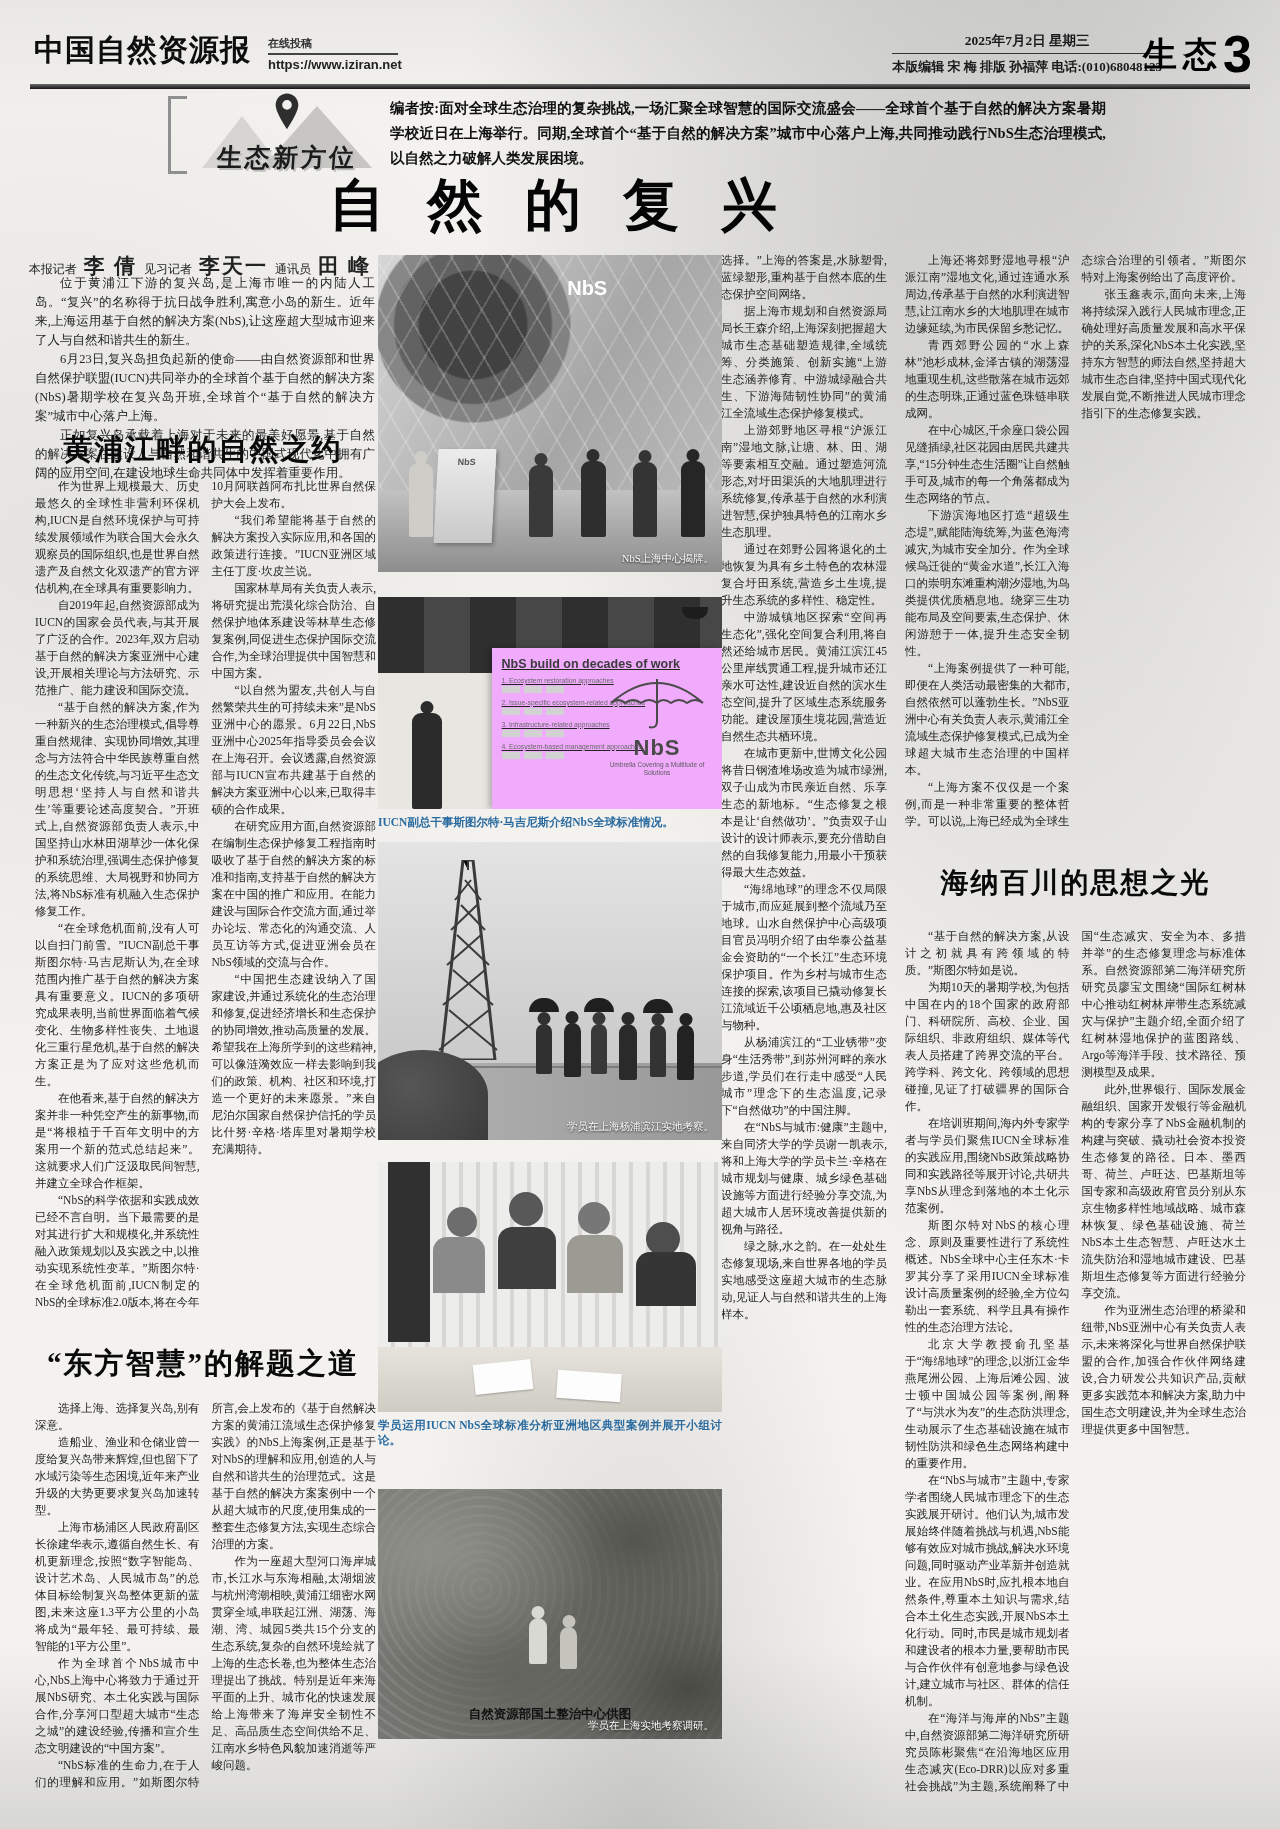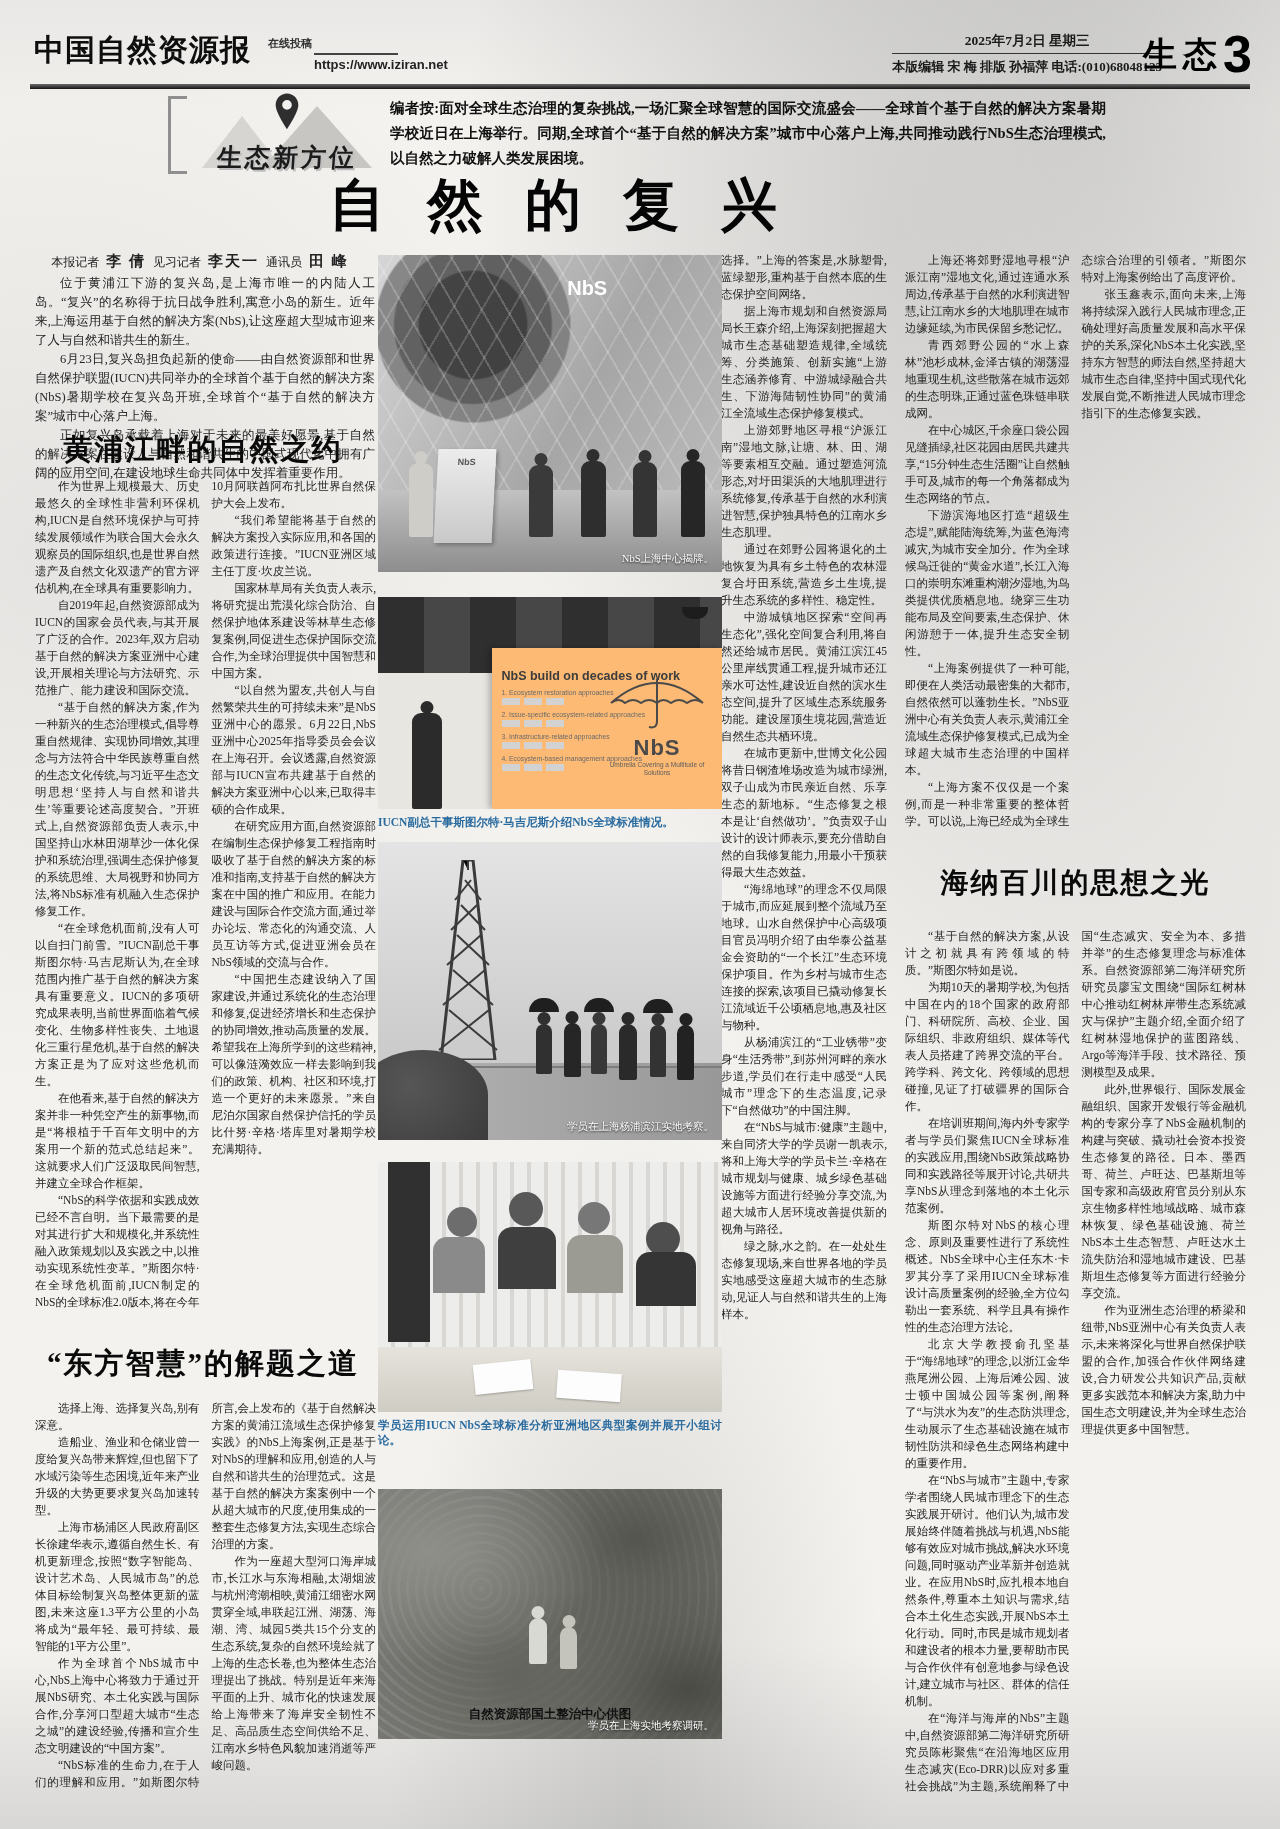--- a/index.html
+++ b/index.html
@@ -12,21 +12,21 @@
       radial-gradient(ellipse at 85% 6%, rgba(140,140,140,.28), transparent 40%),
       radial-gradient(ellipse at 70% 13%, rgba(160,160,160,.22), transparent 35%),
       radial-gradient(ellipse at 4% 30%, rgba(170,170,170,.20), transparent 30%),
       radial-gradient(ellipse at 96% 55%, rgba(175,175,175,.16), transparent 30%),
       radial-gradient(ellipse at 50% 101%, rgba(150,150,150,.30), transparent 28%),
       linear-gradient(180deg, rgba(200,200,200,.25), rgba(244,243,240,0) 6%, rgba(244,243,240,0) 90%, rgba(165,165,165,.35) 100%);}
   
   .masthead{position:absolute;left:34px;top:30px;font-size:30px;font-weight:900;letter-spacing:1px;color:#0e0e0e;}
   .submit{position:absolute;left:268px;top:36px;width:130px;}
   .submit .lab{font-size:11px;font-weight:bold;color:#333;}
-  .submit .url{font-size:13px;font-weight:bold;color:#222;border-top:2px solid #444;padding-top:2px;margin-top:2px;font-family:"Liberation Sans",sans-serif;margin-left:46px;}
+  .submit .url{font-size:13px;font-weight:bold;color:#222;border-top:2px solid #444;padding-top:2px;margin-top:2px;font-family:"Liberation Sans",sans-serif;}
   .hdr-right{position:absolute;right:118px;top:32px;text-align:center;margin-left:28px;}
   .hdr-right .date{font-size:13.5px;font-weight:bold;color:#1a1a1a;padding-bottom:3px;}
   .hdr-right .edline{font-size:13px;font-weight:bold;color:#1a1a1a;border-top:1.5px solid #333;padding-top:4px;}
   .pageno{position:absolute;right:28px;top:24px;white-space:nowrap;}
   .pageno .sec{font-size:34px;font-weight:900;letter-spacing:6px;color:#000;}
   .pageno .num{font-size:52px;font-weight:900;color:#000;font-family:"Liberation Sans",sans-serif;vertical-align:-6px;}
   .toprule{position:absolute;left:30px;right:30px;top:84px;height:5px;
            background:linear-gradient(180deg,#6b6b6b,#141414);}
   
   .bracket{position:absolute;left:168px;top:96px;width:16px;height:72px;
@@ -39,21 +39,21 @@
   .badge .label{position:absolute;left:0;bottom:0;width:100%;text-align:center;
     font-size:25px;font-weight:900;letter-spacing:3px;color:#1b1b1b;
     text-shadow:2px 2px 0 #bdbdbd;transform:skewX(-4deg);}
   .note{position:absolute;left:390px;top:96px;width:716px;font-size:14.5px;font-weight:bold;
         line-height:25px;text-align:justify;color:#111;}
   .note .kicker{font-weight:900;}
   
   .main-title{position:absolute;left:300px;top:168px;width:520px;text-align:center;
       font-size:56px;font-weight:900;letter-spacing:14px;color:#050505;}
   .byline{position:absolute;left:24px;top:252px;width:356px;text-align:center;font-size:12px;color:#222;white-space:nowrap;}
-  .byline b{font-size:15px;letter-spacing:2px;padding:0 4px;text-align:right;}
+  .byline b{font-size:21px;letter-spacing:2px;padding:0 4px;text-align:right;}
   
   .lead{position:absolute;left:35px;top:274px;width:340px;font-size:12.5px;line-height:19px;}
   .para{margin:0;text-indent:2em;text-align:justify;}
   .para.ni{text-indent:0;}
   .colblock{position:absolute;font-size:11.5px;line-height:17px;overflow:hidden;column-fill:auto;}
   .two{column-count:2;column-gap:12px;}
   #sec1-text{left:35px;top:478px;width:341px;height:852px;}
   #sec2-text{left:35px;top:1400px;width:341px;height:405px;}
   #col4-text{left:721px;top:252px;width:166px;height:1545px;}
   #sec2r-text{left:905px;top:252px;width:341px;height:606px;}
@@ -86,21 +86,21 @@
   #p1 .f5{left:88%;bottom:11%;width:24px;height:76px;background:#262626;}
   #p1 .podium{position:absolute;left:17%;bottom:9%;width:58px;height:86px;transform:skewX(-3deg);
       background:linear-gradient(#ececec,#c9c9c9);box-shadow:2px 2px 4px rgba(0,0,0,.3);
       font-size:9px;font-weight:bold;color:#555;text-align:center;padding-top:8px;font-family:"Liberation Sans",sans-serif;}
   
   #p2{top:597px;height:212px;background:#e8e6e1;}
   #p2 .band{position:absolute;left:0;right:0;top:0;height:36%;
       background:repeating-linear-gradient(90deg,#2f2f2f 0 46px,#474747 46px 92px);}
   #p2 .lamp{position:absolute;right:14px;top:10px;width:26px;height:12px;background:#1d1d1d;border-radius:0 0 10px 10px;}
   #p2 .speaker{left:10%;bottom:0;width:30px;height:96px;background:#2b2b2b;}
-  #p2 .slide{position:absolute;left:33%;top:24%;right:0;bottom:0;background:#fdba74;padding:21px 10px;box-shadow:-3px 0 6px rgba(0,0,0,.25);}
+  #p2 .slide{position:absolute;left:33%;top:24%;right:0;bottom:0;background:#f0abfc;padding:9px 10px;box-shadow:-3px 0 6px rgba(0,0,0,.25);text-decoration:underline;}
   #p2 .stitle{font-size:12.5px;font-weight:bold;color:#3c3c3c;font-family:"Liberation Sans",sans-serif;margin-bottom:6px;}
   #p2 .bullets p{margin:0 0 6px;font-size:6.8px;color:#6a6a6a;text-indent:0;font-family:"Liberation Sans",sans-serif;}
   #p2 .bullets p::after{content:"";display:block;margin-top:2px;height:7px;width:70px;
       background:linear-gradient(90deg,#d2d2d2 0 18px,transparent 18px 22px,#d2d2d2 22px 40px,transparent 40px 44px,#d2d2d2 44px 62px,transparent 62px);}
   #p2 .umb{position:absolute;right:6px;top:34%;width:118px;text-align:center;}
   #p2 .umb .nbs{font-size:22px;font-weight:bold;color:#4a4a4a;font-family:"Liberation Sans",sans-serif;letter-spacing:1px;}
   #p2 .umb .utxt{font-size:6.5px;color:#5c5c5c;line-height:8px;font-family:"Liberation Sans",sans-serif;}
   
   #p3{top:842px;height:298px;background:linear-gradient(#e4e4e4,#cccccc 68%);}
   #p3 .ground{position:absolute;left:0;right:0;bottom:0;height:26%;background:linear-gradient(90deg,#b4b4b4,#989898);}

